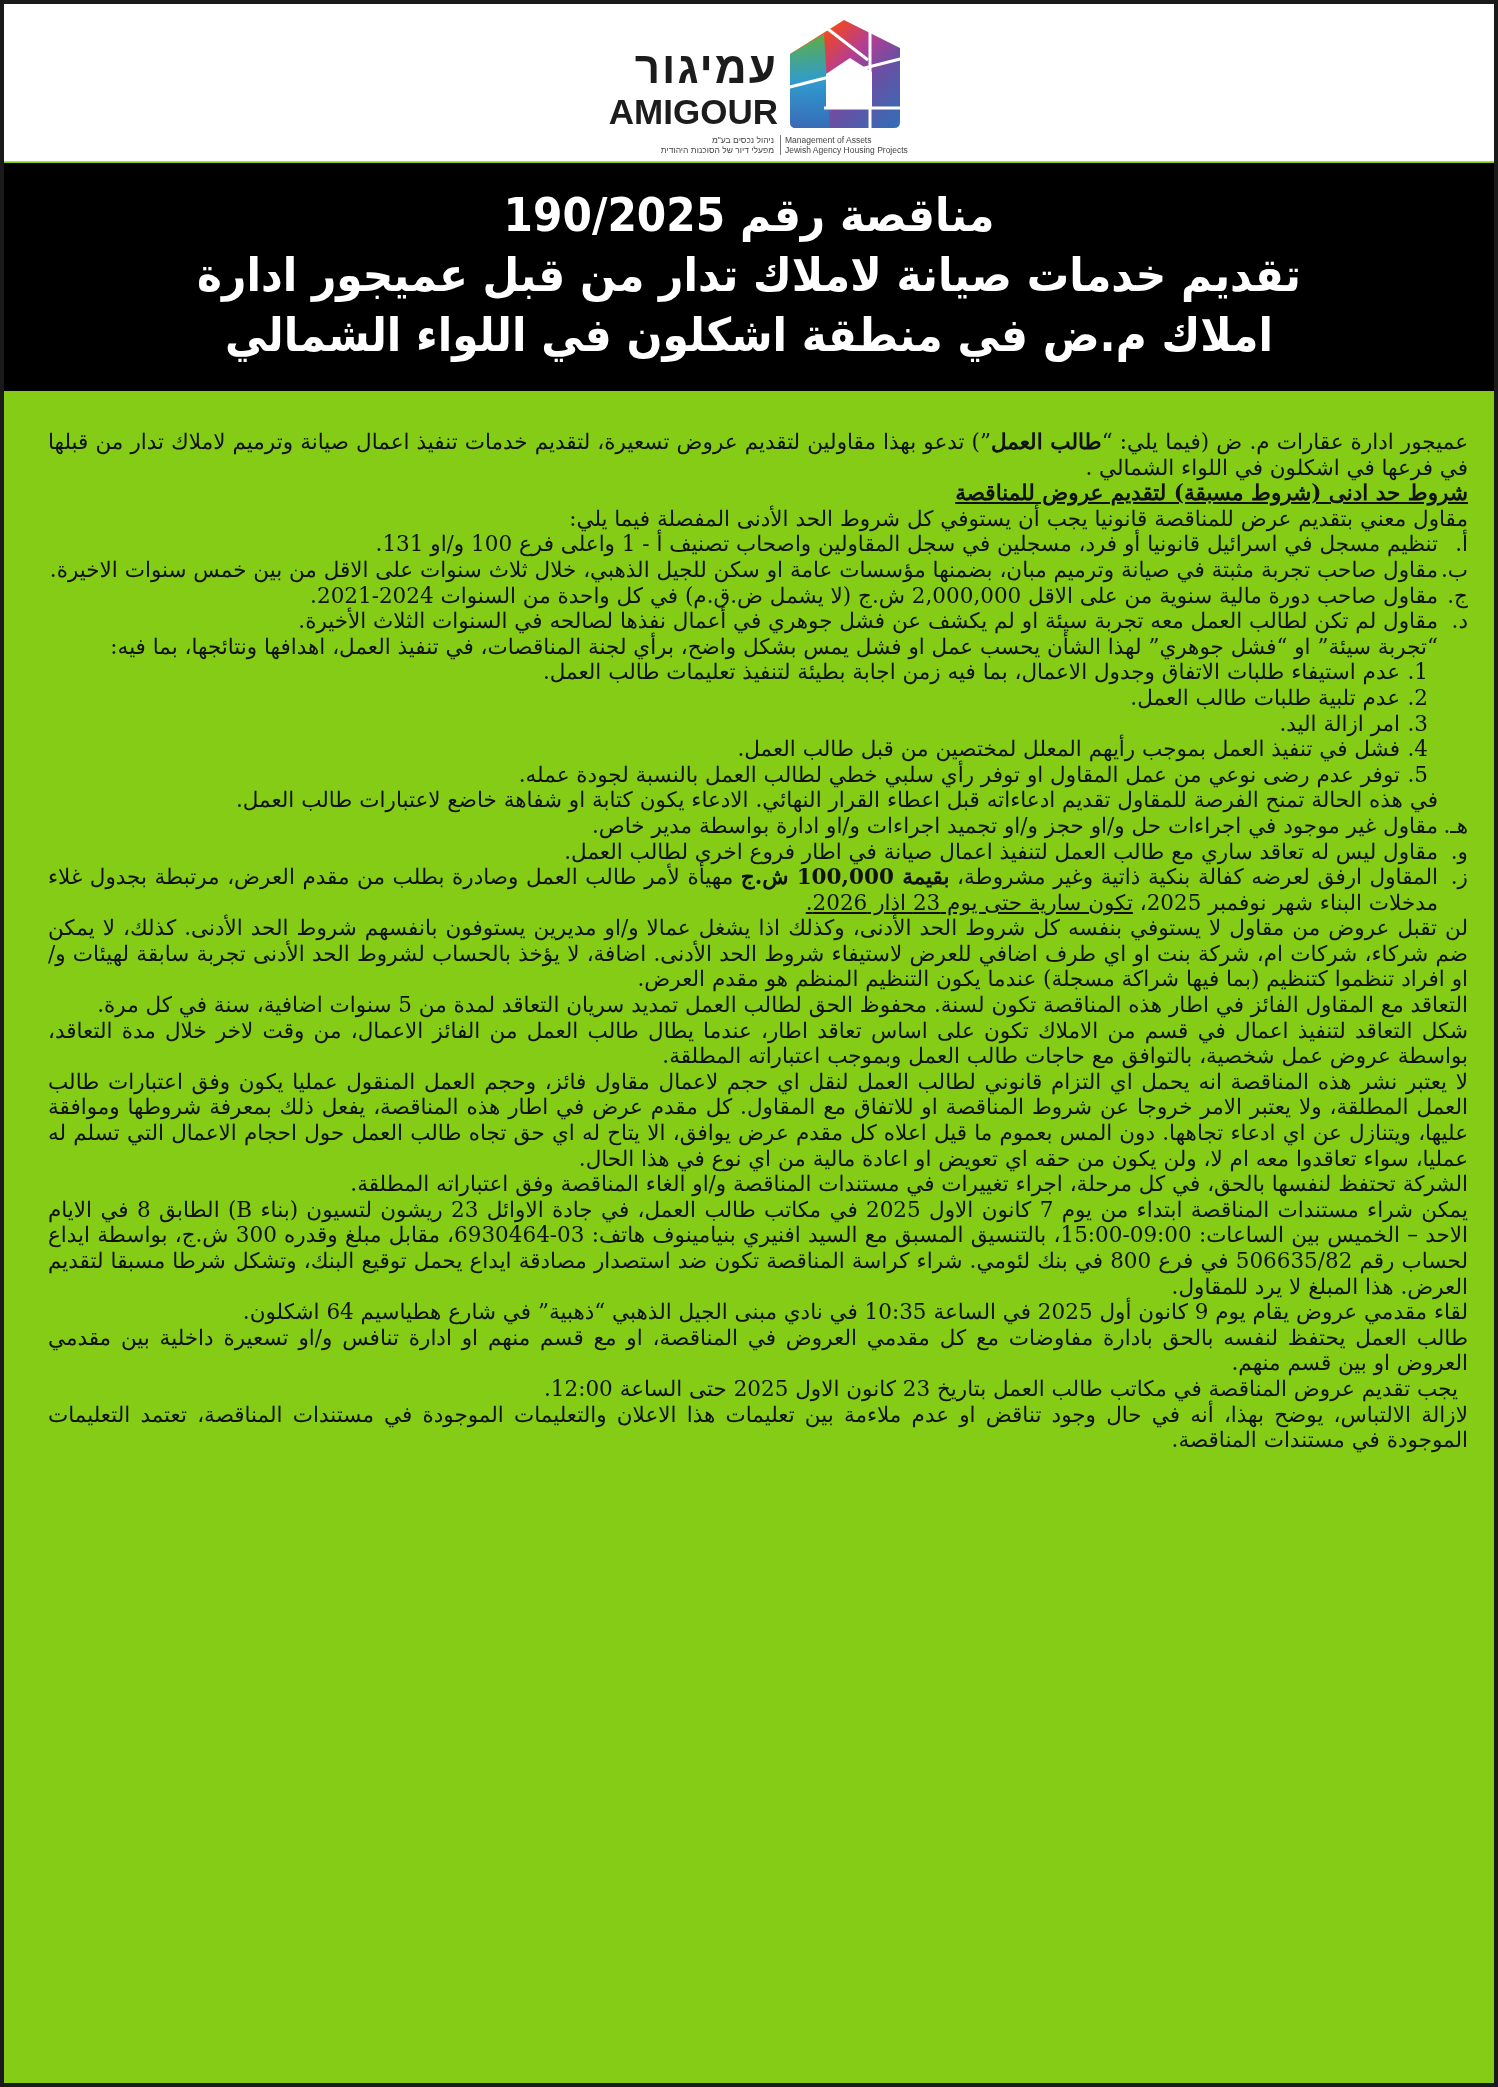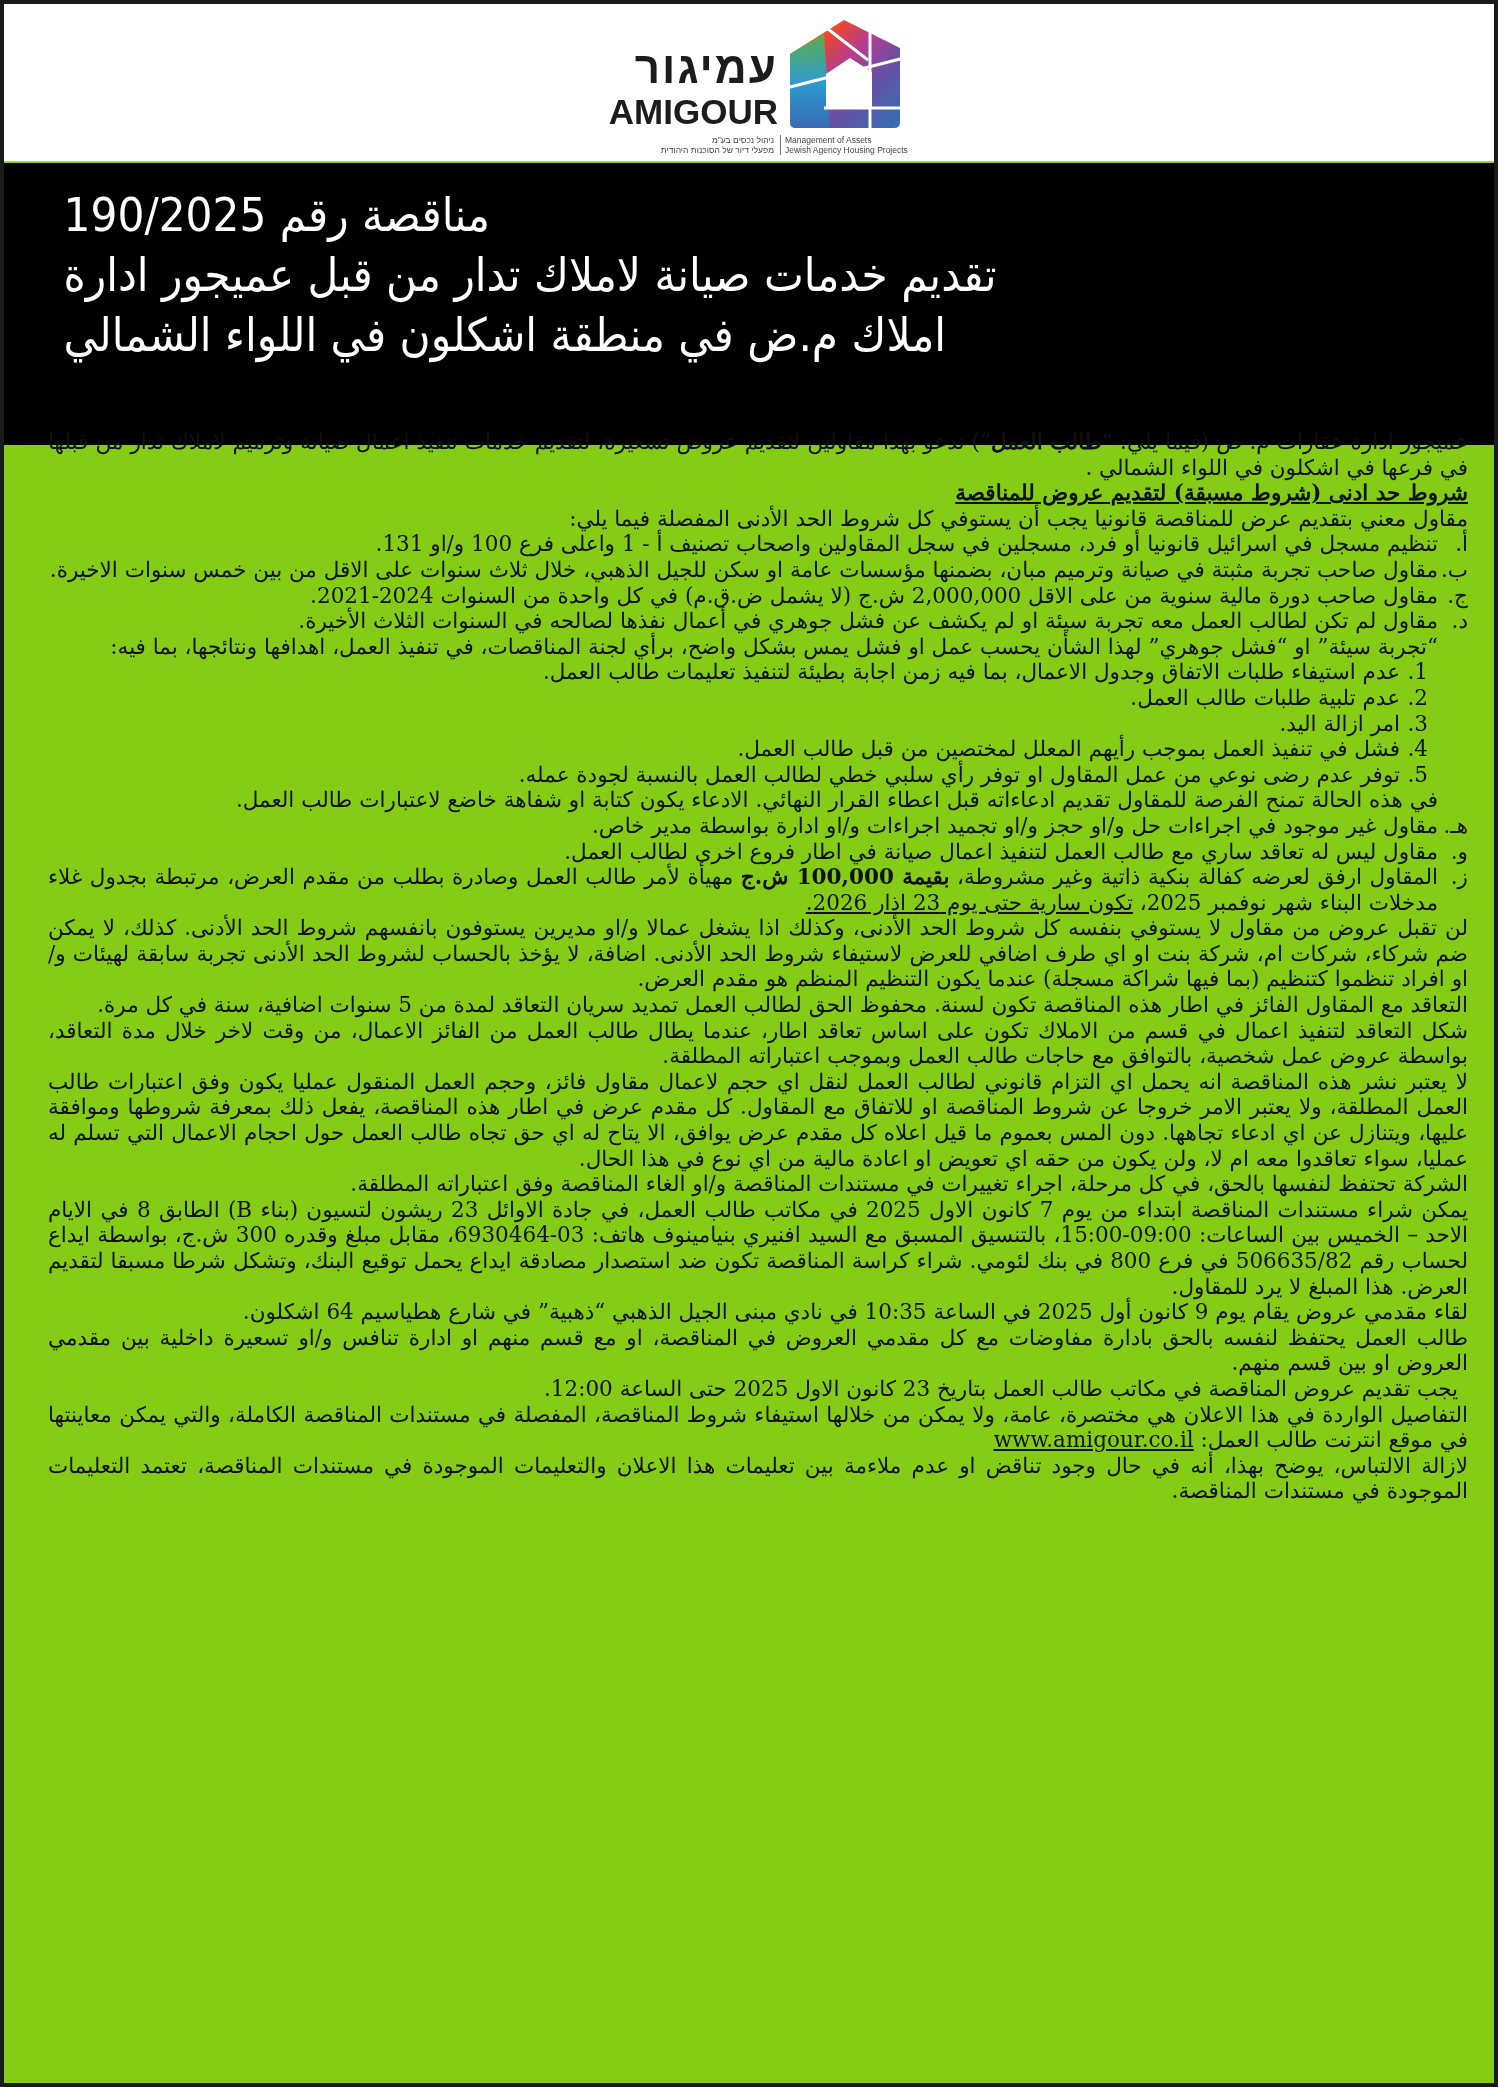--- a/index.html
+++ b/index.html
@@ -39,23 +39,23 @@
     direction: rtl;
   }
   .logo-sub-en {
     position: absolute; left: 178px; top: 121px; width: 130px; text-align: left;
     font-family: "Liberation Sans", sans-serif; font-size: 8.5px; color: #444; line-height: 10px;
     border-left: 1px solid #777; padding-left: 4px;
   }
 
   
   .banner {
-    position: absolute; left: 0; top: 159px; width: 1490px; height: 282px;
-    background: #000; color: #fff; text-align: left;
-    font-family: "DejaVu Sans", sans-serif; font-weight: 400;
+    position: absolute; left: 0; top: 159px; width: 1490px; height: 228px;
+    background: #000; color: #fff; text-align: center;
+    font-family: "DejaVu Sans", sans-serif; font-weight: 700;
     padding-top: 22px;
   }
   .banner .line {
     display: block; font-size: 46px; line-height: 60px; letter-spacing: -1px;
     transform: scaleX(0.92);
   }
 
   
   .content {
     position: absolute; left: 44px; top: 425px; width: 1420px;
@@ -191,16 +191,15 @@
 
     <p>لن تقبل عروض من مقاول لا يستوفي بنفسه كل شروط الحد الأدنى، وكذلك اذا يشغل عمالا و/او مديرين يستوفون بانفسهم شروط الحد الأدنى. كذلك، لا يمكن ضم شركاء، شركات ام، شركة بنت او اي طرف اضافي للعرض لاستيفاء شروط الحد الأدنى. اضافة، لا يؤخذ بالحساب لشروط الحد الأدنى تجربة سابقة لهيئات و/او افراد تنظموا كتنظيم (بما فيها شراكة مسجلة) عندما يكون التنظيم المنظم هو مقدم العرض.</p>
     <p>التعاقد مع المقاول الفائز في اطار هذه المناقصة تكون لسنة. محفوظ الحق لطالب العمل تمديد سريان التعاقد لمدة من 5 سنوات اضافية، سنة في كل مرة.</p>
     <p>شكل التعاقد لتنفيذ اعمال في قسم من الاملاك تكون على اساس تعاقد اطار، عندما يطال طالب العمل من الفائز الاعمال، من وقت لاخر خلال مدة التعاقد، بواسطة عروض عمل شخصية، بالتوافق مع حاجات طالب العمل وبموجب اعتباراته المطلقة.</p>
     <p>لا يعتبر نشر هذه المناقصة انه يحمل اي التزام قانوني لطالب العمل لنقل اي حجم لاعمال مقاول فائز، وحجم العمل المنقول عمليا يكون وفق اعتبارات طالب العمل المطلقة، ولا يعتبر الامر خروجا عن شروط المناقصة او للاتفاق مع المقاول. كل مقدم عرض في اطار هذه المناقصة، يفعل ذلك بمعرفة شروطها وموافقة عليها، ويتنازل عن اي ادعاء تجاهها. دون المس بعموم ما قيل اعلاه كل مقدم عرض يوافق، الا يتاح له اي حق تجاه طالب العمل حول احجام الاعمال التي تسلم له عمليا، سواء تعاقدوا معه ام لا، ولن يكون من حقه اي تعويض او اعادة مالية من اي نوع في هذا الحال.</p>
     <p>الشركة تحتفظ لنفسها بالحق، في كل مرحلة، اجراء تغييرات في مستندات المناقصة و/او الغاء المناقصة وفق اعتباراته المطلقة.</p>
     <p>يمكن شراء مستندات المناقصة ابتداء من يوم 7 كانون الاول 2025 في مكاتب طالب العمل، في جادة الاوائل 23 ريشون لتسيون (بناء B) الطابق 8 في الايام الاحد – الخميس بين الساعات: 09:00-15:00، بالتنسيق المسبق مع السيد افنيري بنيامينوف هاتف: 03-6930464، مقابل مبلغ وقدره 300 ش.ج، بواسطة ايداع لحساب رقم 506635/82 في فرع 800 في بنك لئومي. شراء كراسة المناقصة تكون ضد استصدار مصادقة ايداع يحمل توقيع البنك، وتشكل شرطا مسبقا لتقديم العرض. هذا المبلغ لا يرد للمقاول.</p>
     <p>لقاء مقدمي عروض يقام يوم 9 كانون أول 2025 في الساعة 10:35 في نادي مبنى الجيل الذهبي “ذهبية” في شارع هطياسيم 64 اشكلون.</p>
     <p>طالب العمل يحتفظ لنفسه بالحق بادارة مفاوضات مع كل مقدمي العروض في المناقصة، او مع قسم منهم او ادارة تنافس و/او تسعيرة داخلية بين مقدمي العروض او بين قسم منهم.</p>
     <p class="ind2">يجب تقديم عروض المناقصة في مكاتب طالب العمل بتاريخ 23 كانون الاول 2025 حتى الساعة 12:00.</p>
-    <p><span>التفاصيل الواردة في هذا الاعلان هي مختصرة، عامة، ولا يمكن من خلالها استيفاء شروط المناقصة، المفصلة في مستندات المناقصة الكاملة، والتي يمكن معاينتها في موقع انترنت طالب العمل: </span><span class="link">www.amigour.co.il</span></p>
     <p>لازالة الالتباس، يوضح بهذا، أنه في حال وجود تناقض او عدم ملاءمة بين تعليمات هذا الاعلان والتعليمات الموجودة في مستندات المناقصة، تعتمد التعليمات الموجودة في مستندات المناقصة.</p>
   </div>
 </div>
 
 </body></html>

